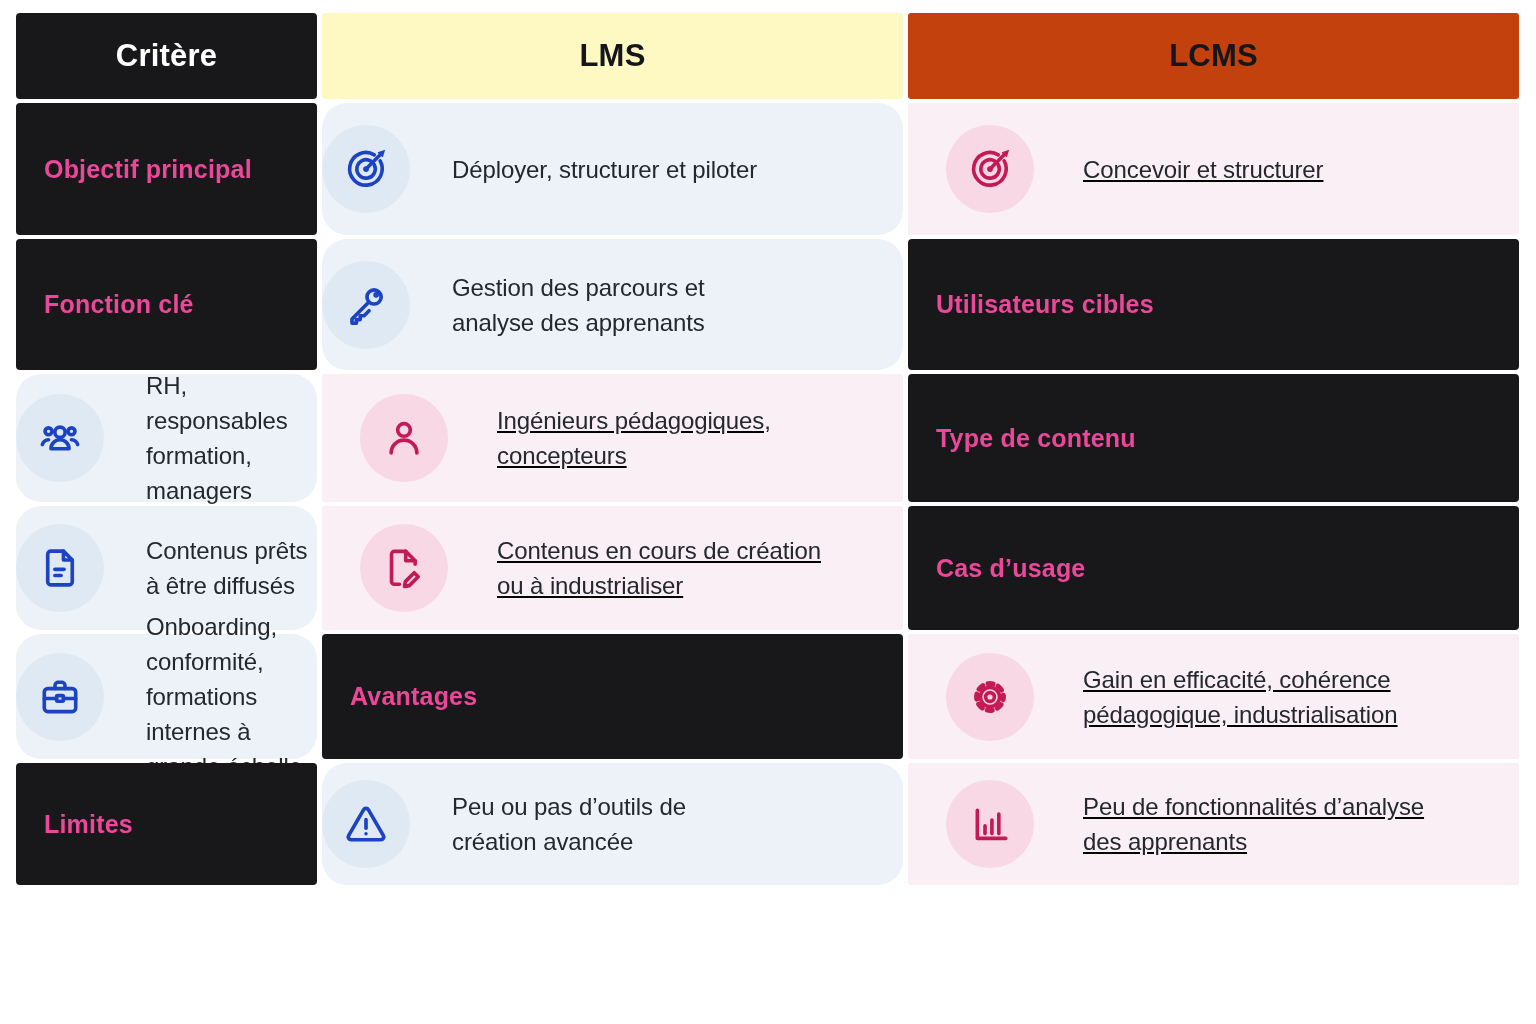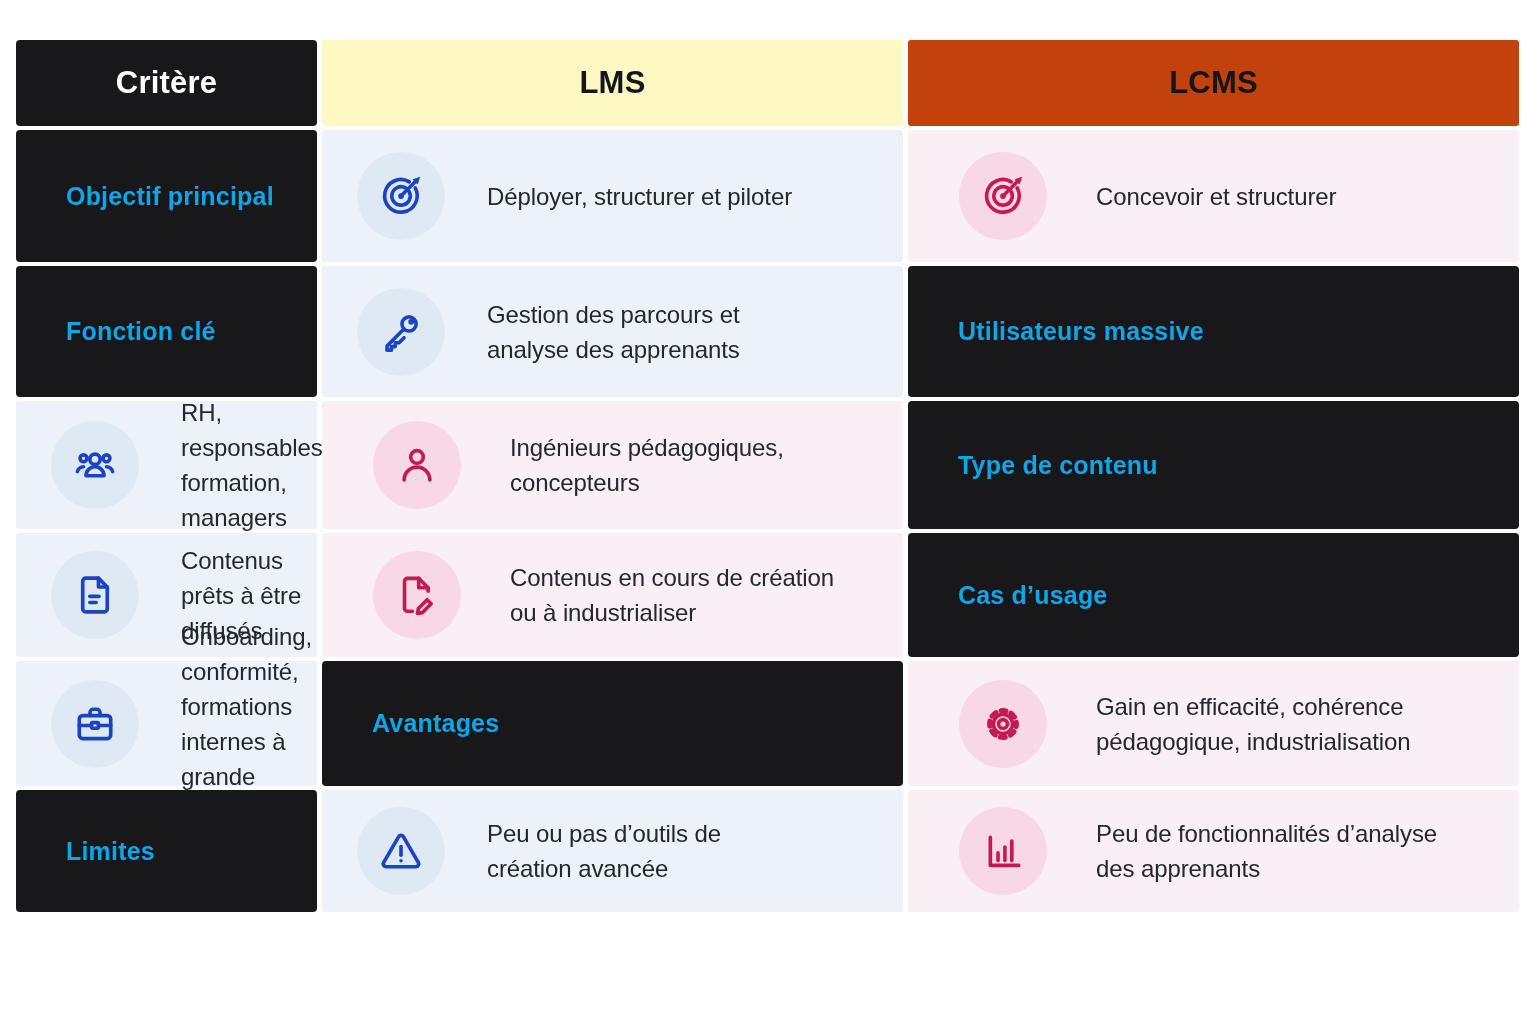--- a/index.html
+++ b/index.html
@@ -6,33 +6,33 @@
   body{
     width:1536px;height:1024px;overflow:hidden;background:#ffffff;
     font-family:"Liberation Sans", sans-serif;
     -webkit-font-smoothing:antialiased;
   }
   .table{
     position:absolute;left:16px;top:13px;width:1503px;height:844px;
     display:grid;
     grid-template-columns:301px 581px 611px;
     grid-template-rows:86px 132px 131px 128px 124px 125px 122px 118px;
-    row-gap:4px;column-gap:5px;margin-top:27px;
+    row-gap:4px;column-gap:5px;
   }
   .cell{display:flex;align-items:center;border-radius:3px;}
   .hdr{justify-content:center;font-weight:700;font-size:31px;letter-spacing:.2px;color:#14161b;}
   .hdr-crit{background:#18181a;color:#ffffff;border-radius:4px;}
   .hdr-lms{background:#fef9c3;}
   .hdr-lcms{background:#c2410c;}
   .label-cell{
-    background:#18181a;color:#0ea5e9;font-weight:700;font-size:25px;
-    padding-left:50px;border-radius:4px;letter-spacing:.2px;
-  }
-  .lms-cell{background:#edf2f8;padding-left:35px;gap:42px;}
-  .lcms-cell{background:#f9eff4;padding-left:51px;gap:49px;}
+    background:#18181a;color:#ec4899;font-weight:700;font-size:25px;
+    padding-left:28px;border-radius:4px;letter-spacing:.2px;
+  }
+  .lms-cell{background:#edf2f8;gap:42px;border-radius:25px;}
+  .lcms-cell{background:#f9eff4;padding-left:38px;gap:49px;text-decoration:underline;}
   .icon-circle{
     flex:0 0 auto;width:88px;height:88px;border-radius:50%;
     display:flex;align-items:center;justify-content:center;
   }
   .lms-cell .icon-circle{background:#dfe9f3;color:#1c44c2;}
   .lcms-cell .icon-circle{background:#f7d8e4;color:#c41a53;}
   .icon-circle svg{width:46px;height:46px;display:block;}
   .cell-text{
     font-size:24px;line-height:35px;color:#23272e;white-space:pre-line;
     letter-spacing:-0.1px;
@@ -87,21 +87,21 @@
         <svg viewBox="0 0 24 24" fill="none" stroke="currentColor" stroke-width="1.9" stroke-linecap="round" stroke-linejoin="round">
       <circle cx="16.2" cy="7.8" r="3.7"></circle>
       <circle cx="17.3" cy="6.7" r="0.55" fill="currentColor"></circle>
       <path d="M13.4 10.6 L4.7 19.3 L4.7 21.5 L7 21.5 L7 19.6 L9 19.6 L9 17.6 L11 17.6 L13.6 15"></path>
         </svg>
       </span>
       <span class="cell-text">Gestion des parcours et
 analyse des apprenants</span>
     </div>
     <div class="cell label-cell">
-      <span>Utilisateurs massive</span>
+      <span>Utilisateurs cibles</span>
     </div>
     <div class="cell lms-cell">
       <span class="icon-circle">
         <svg viewBox="0 0 24 24" fill="none" stroke="currentColor" stroke-width="1.9" stroke-linecap="round" stroke-linejoin="round">
       <circle cx="12" cy="9" r="2.7"></circle>
       <path d="M7.3 17.6 a4.7 4.7 0 0 1 9.4 0 Z"></path>
       <circle cx="6" cy="8.5" r="1.8"></circle>
       <circle cx="18" cy="8.5" r="1.8"></circle>
       <path d="M2.8 15.4 a3.6 3.6 0 0 1 3.2 -2.5"></path>
       <path d="M21.2 15.4 a3.6 3.6 0 0 0 -3.2 -2.5"></path>

